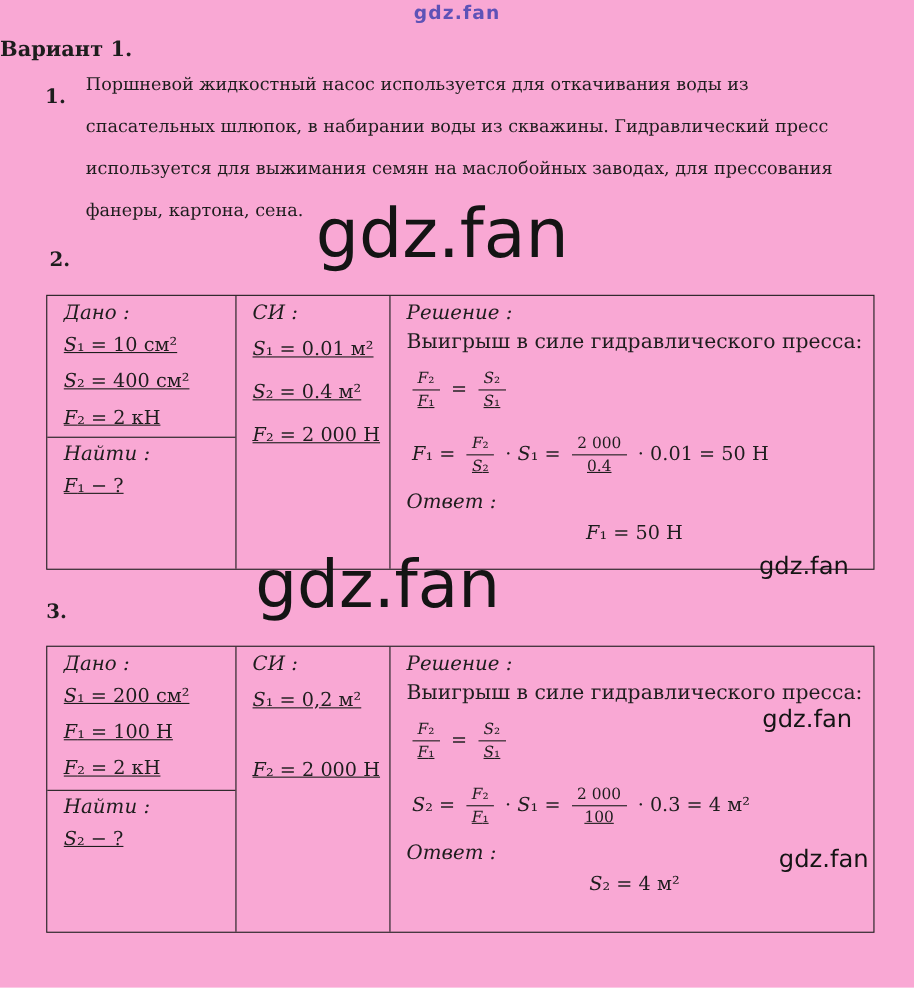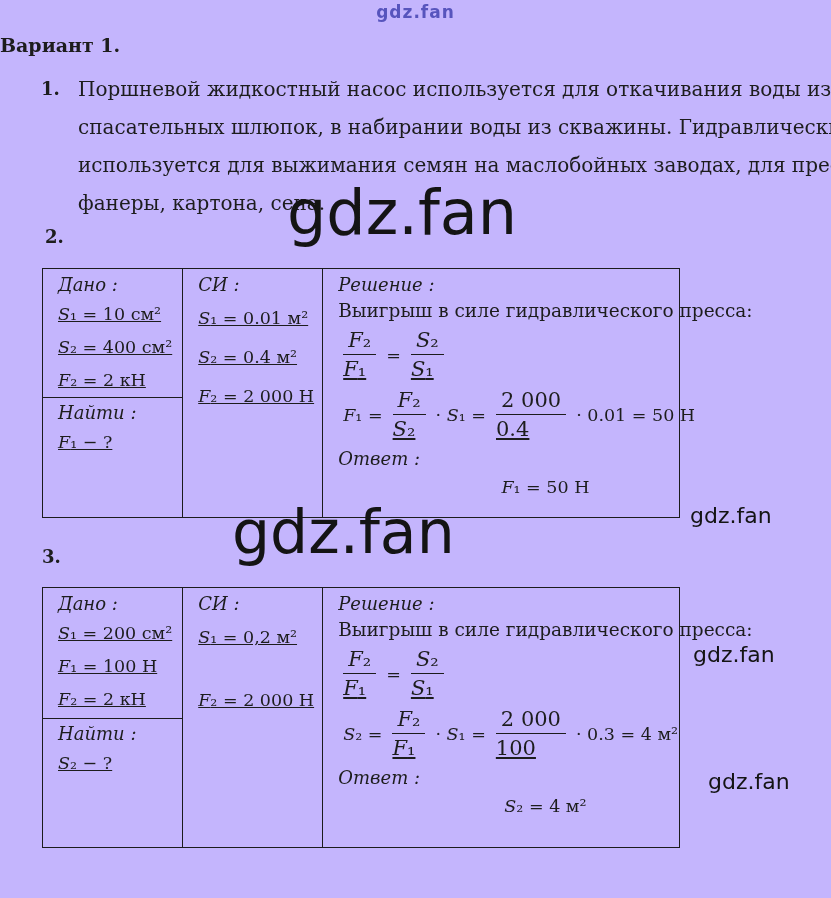--- a/index.html
+++ b/index.html
@@ -1,57 +1,57 @@
 <!DOCTYPE html>
 <html><head>
 <meta charset="utf-8">
 <style>
   html,body{margin:0;padding:0;background:#fff;}
-  #page{position:relative;width:831px;height:898px;background:#c4b5fd;overflow:hidden;
+  #page{position:relative;width:831px;height:898px;background:#f9a8d4;overflow:hidden;
         font-family:"DejaVu Serif","Liberation Serif",serif;color:#1d1d1d;}
 
   
   .wm{position:absolute;font-family:"DejaVu Sans","Liberation Sans",sans-serif;color:#141414;white-space:nowrap;}
   .wm-top{top:2px;left:0;right:0;text-align:center;font-size:17px;font-weight:600;
           color:#4444b2;opacity:.85;letter-spacing:1px;}
   .wm-big{font-size:62px;line-height:1;}
   .wm-small{font-size:22px;line-height:1;}
   .wm-footer{top:856px;left:0;right:0;text-align:center;font-size:27px;color:#111;}
 
   
   .variant{position:absolute;left:0;top:34px;font-size:19px;font-weight:bold;}
   .pnum{position:absolute;font-size:18px;font-weight:bold;}
 
   
-  .p1-text{position:absolute;left:78px;top:74px;width:752px;font-size:20px;}
+  .p1-text{position:absolute;left:78px;top:62px;width:752px;font-size:16px;}
   .p1-line{height:38px;line-height:30px;white-space:nowrap;}
 
   
-  .sol-table{position:absolute;left:42px;width:638px;display:flex;
+  .sol-table{position:absolute;left:42px;width:753px;display:flex;
              border:1.6px solid #1c1c1c;box-sizing:border-box;font-size:17.5px;}
   .t1{top:268px;height:250px;}
   .t2{top:587px;height:261px;}
   .col{box-sizing:border-box;padding:5px 10px 0 15px;}
   .col-given{width:192px;border-right:1.6px solid #1c1c1c;padding:0;display:flex;flex-direction:column;}
   .col-si{width:140px;border-right:1.6px solid #1c1c1c;}
   .col-sol{flex:1;}
   .given-sec{box-sizing:border-box;border-bottom:1.6px solid #1c1c1c;padding:5px 10px 0 15px;}
   .t1 .given-sec{height:129px;}
   .t2 .given-sec{height:131px;}
   .find-sec{padding:4px 10px 0 15px;}
 
   .lbl{font-style:italic;font-size:18px;margin-bottom:5px;}
   .math-line{margin:6px 0;line-height:27px;white-space:nowrap;text-decoration:underline;}
   .math-line i{font-style:italic;}
   .si-gap{margin-top:36px;}
 
   .intro{font-size:18.5px;margin:4px 0 2px 0;white-space:nowrap;}
   .equation{display:flex;align-items:center;margin:7px 0;min-height:52px;white-space:nowrap;}
   .eq-txt{margin:0 5px;}
-  .frac{display:inline-block;vertical-align:middle;margin:0 5px;font-size:21px;}
+  .frac{display:inline-block;text-align:center;vertical-align:middle;margin:0 5px;font-size:14px;}
   .frac .num{display:block;border-bottom:1.4px solid #1c1c1c;padding:0 5px 2px 5px;}
   .frac .den{display:block;padding-top:2px;text-decoration:underline;}
   .answer-lbl{font-style:italic;font-size:18px;margin-top:6px;}
   .answer-line{margin-top:8px;white-space:nowrap;text-align:center;}
 </style>
 </head>
 <body>
 
 <div id="page">
 

